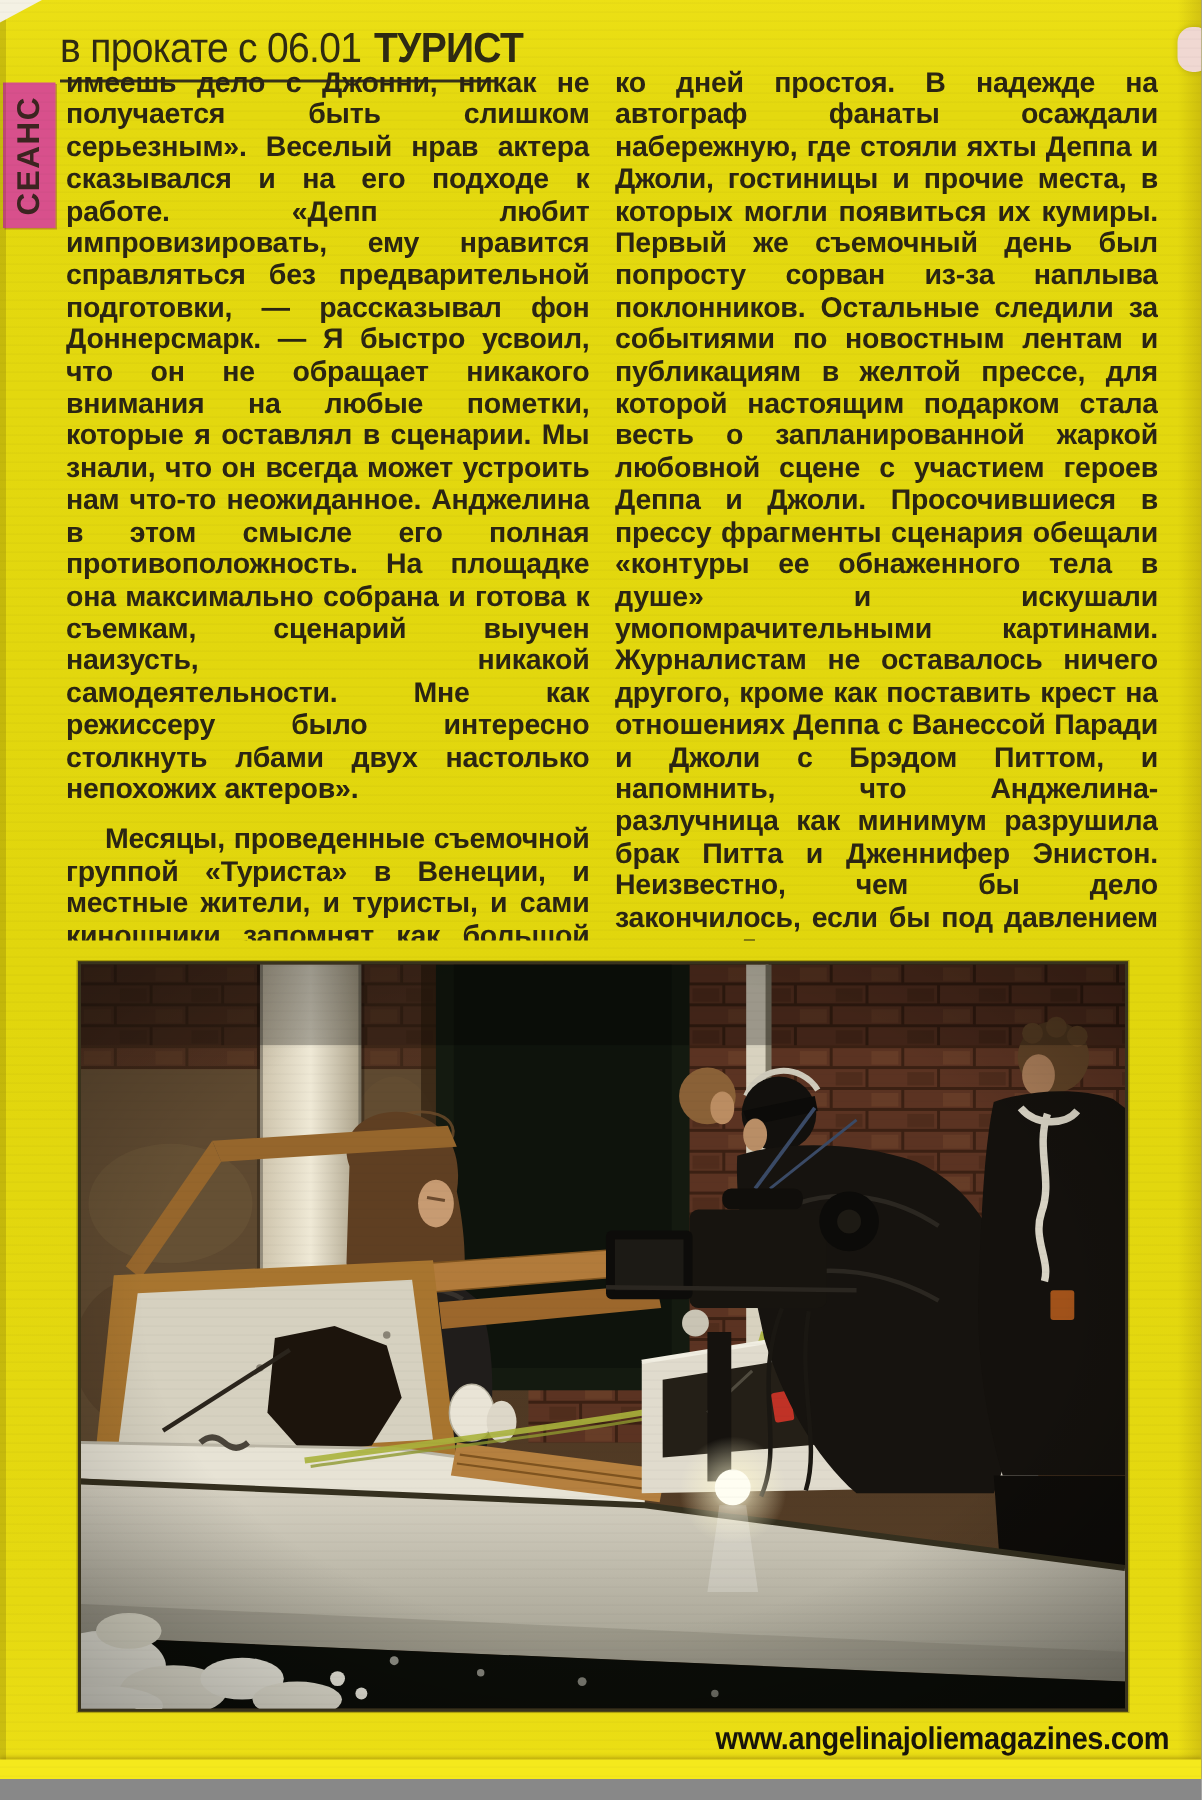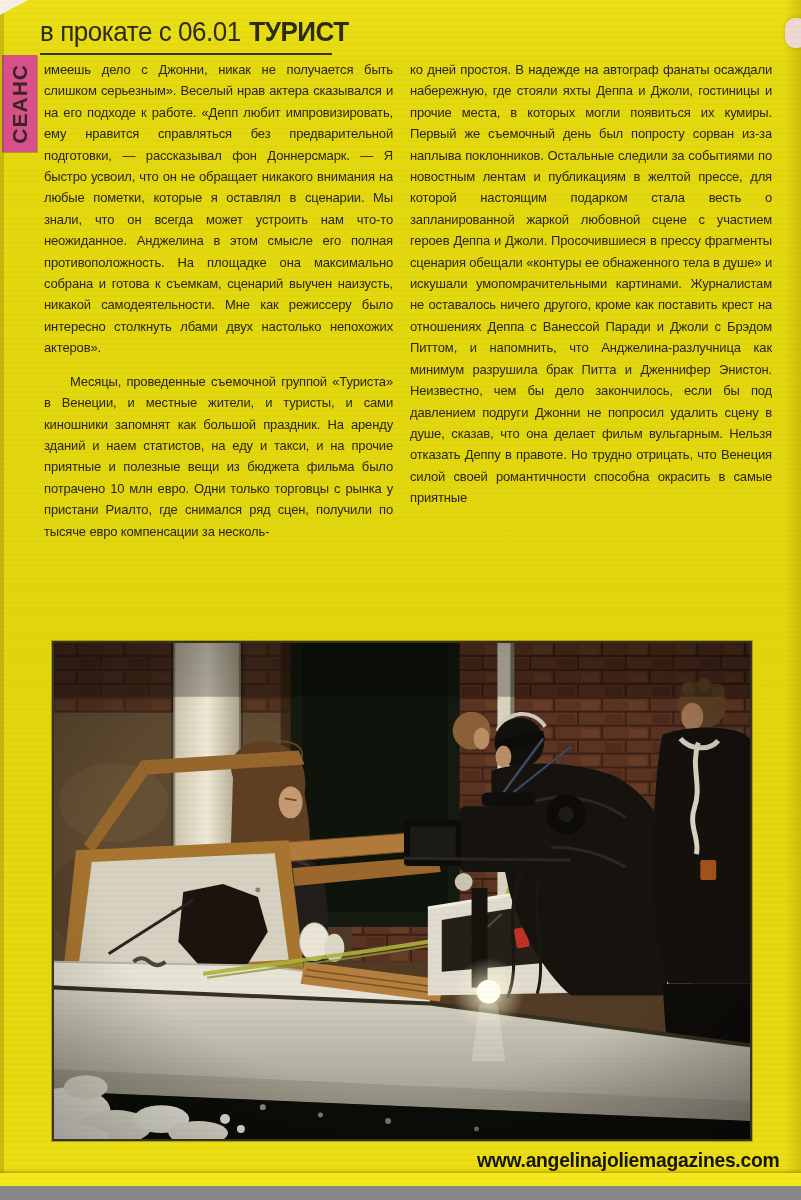--- a/index.html
+++ b/index.html
@@ -32,22 +32,22 @@
   .kicker-rule{position:absolute;left:40px;top:53px;width:292px;height:2px;background:#35301a;}
 
   
   .section-tab{position:absolute;left:2px;top:55px;width:35px;height:97px;background:#d8508c;
     display:flex;align-items:center;justify-content:center;box-shadow:1px 1px 0 rgba(120,30,70,.35);}
   .section-tab span{
     writing-mode:vertical-rl;transform:rotate(180deg);
     font-size:21px;font-weight:bold;letter-spacing:1px;color:#3c2420;}
 
   
-  .col{position:absolute;top:59px;height:582px;overflow:hidden;color:#2b2513;
-    font-size:13px;line-height:21.4px;letter-spacing:-.15px;}
+  .col{position:absolute;top:45px;height:582px;overflow:hidden;color:#2b2513;
+    font-size:19px;line-height:21.4px;letter-spacing:-.15px;font-weight:bold;}
   .col p{margin:0;text-align:justify;}
   .col p + p{text-indent:26px;margin-top:12px;}
   .col-left{left:44px;width:349px;}
   .col-right{left:410px;width:362px;}
 
   
   .photo{position:absolute;left:52px;top:641px;width:700px;height:500px;
     background:#1c160d;border:2px solid #39331d;box-sizing:border-box;box-shadow:0 0 0 1px rgba(90,80,10,.4);}
   .photo svg{display:block;width:100%;height:100%;}
 

